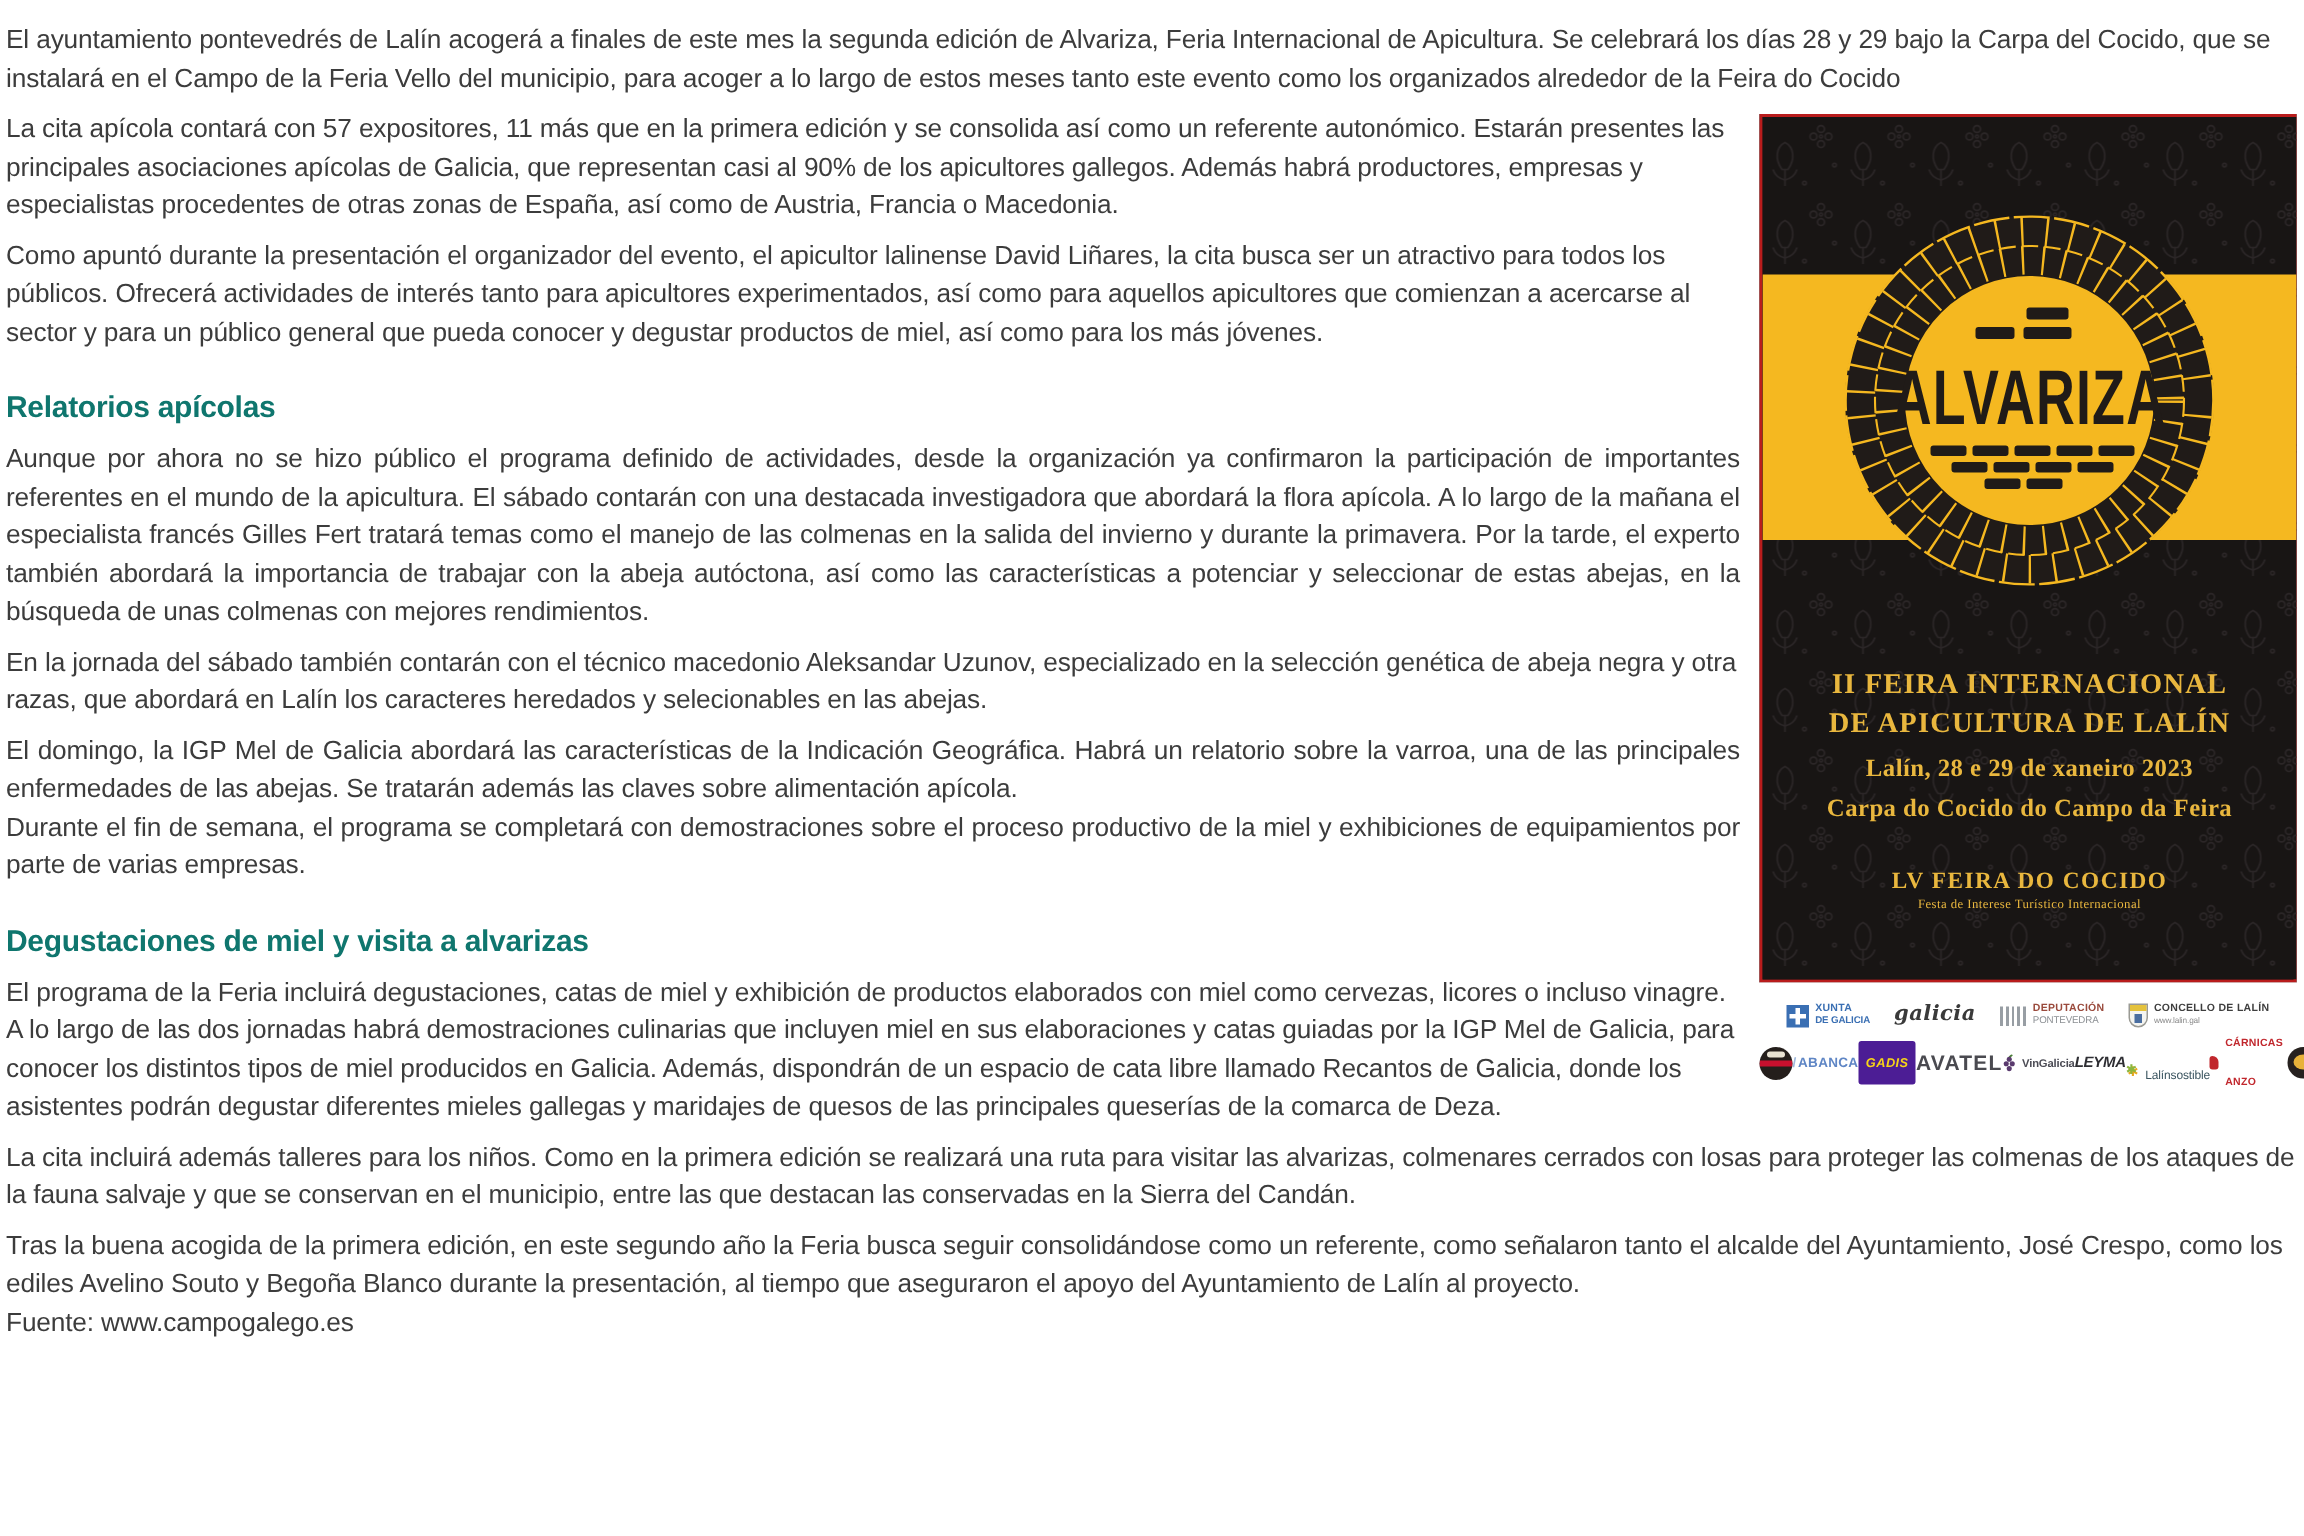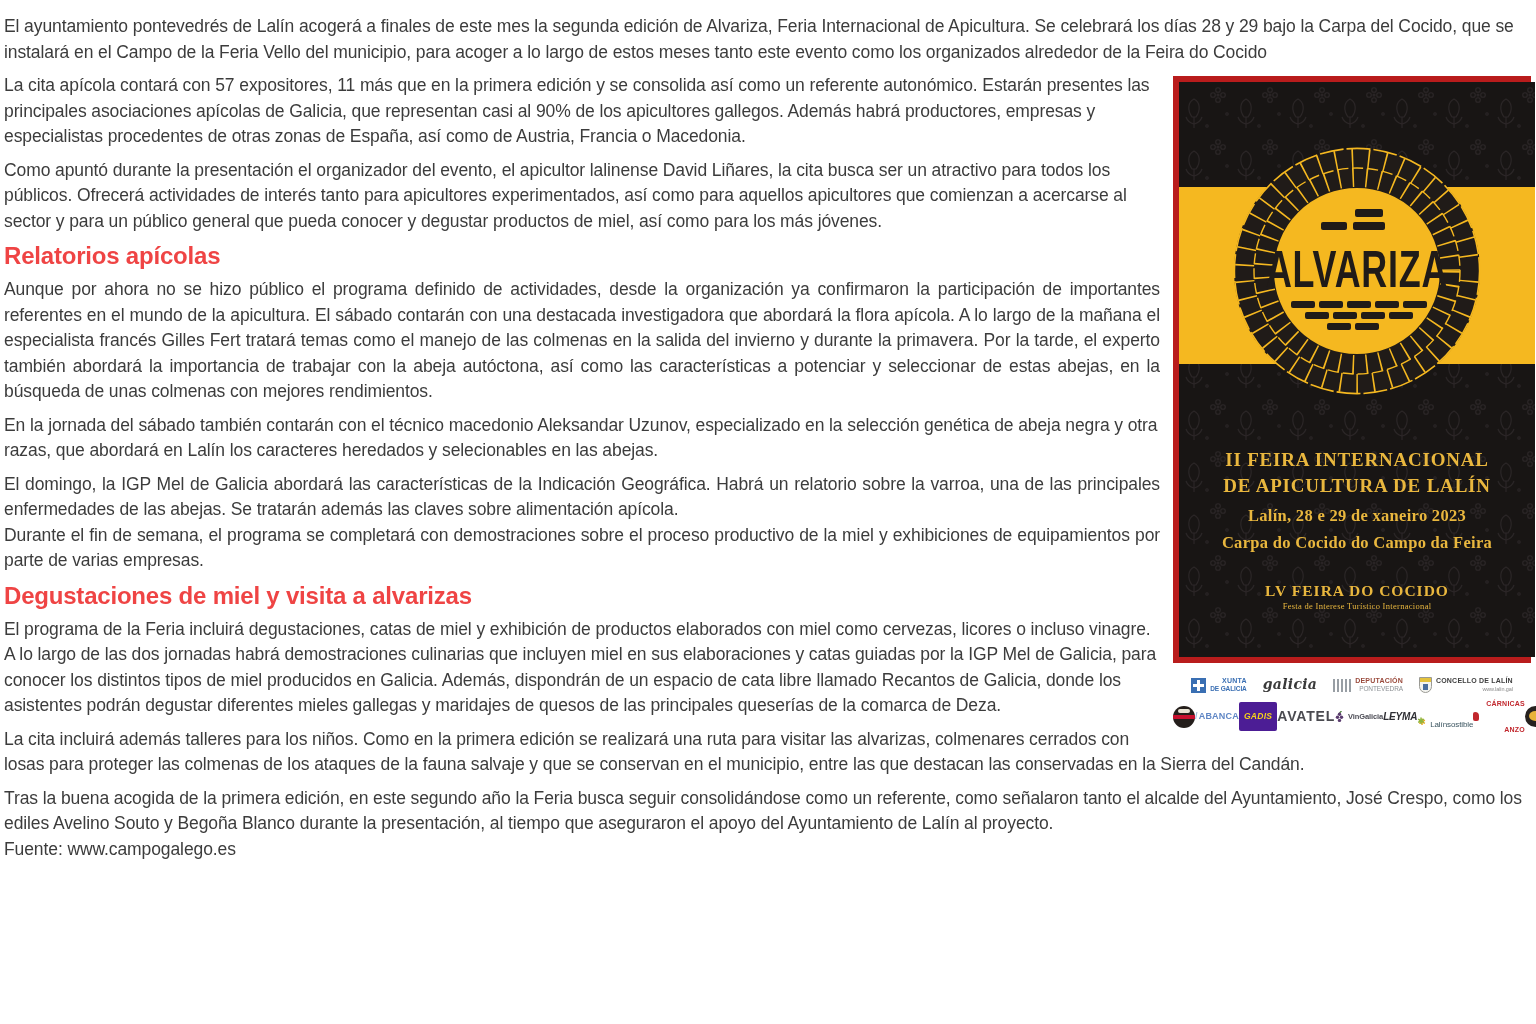--- a/index.html
+++ b/index.html
@@ -5,31 +5,31 @@
   html,body{margin:0;padding:0;}
   body{
     width:1536px;height:1024px;overflow:hidden;background:#ffffff;
     font-family:"Liberation Sans",sans-serif;
     font-size:17.5px;line-height:25.5px;letter-spacing:-0.1px;color:#3c3c3c;
     padding:6px 5px 0 4px;box-sizing:border-box;
   }
   p{margin:8px 0;}
   p.lead{margin-top:0;}
   p.just{text-align:justify;}
-  h2{font-family:"Liberation Sans",sans-serif;font-size:24px;line-height:26px;color:#ef4444;margin:9px 0 6px;font-weight:bold;letter-spacing:-0.2px;}
+  h2{font-family:"Liberation Sans",sans-serif;font-size:20px;line-height:26px;color:#0f766e;margin:25px 0 6px;font-weight:bold;letter-spacing:-0.2px;}
   
   .media-col{float:right;width:358px;margin:3px 0 6px 13px;}
-  .poster{margin:0;border:6px solid #b91c1c;line-height:0;background:#181514;}
+  .poster{margin:0;border:2px solid #b91c1c;line-height:0;background:#181514;}
   .poster svg{display:block;}
   
   .sponsors{background:#fff;padding-top:7px;}
   .sp-row{display:flex;align-items:center;}
   .sp-row1{justify-content:center;gap:16px;height:30px;}
   .sp-row2{justify-content:space-between;height:27px;margin-top:3px;}
-  .sp{display:inline-flex;align-items:center;gap:4px;text-align:right;}
+  .sp{display:inline-flex;align-items:center;gap:4px;}
   .lab{display:inline-flex;flex-direction:column;justify-content:center;}
   .l1{font-size:7px;line-height:8px;font-weight:bold;letter-spacing:0.2px;}
   .l2{font-size:6.5px;line-height:8px;}
   .lab-xunta .l1,.lab-xunta .l2{color:#3a6fb3;font-weight:bold;}
   .dep1{color:#9a4a3c;}
   .dep2{color:#8c9094;}
   .con1{color:#3e3e3e;}
   .con2{color:#8a8a8a;font-size:5.5px;}
   .galicia-script{font-family:"DejaVu Serif",serif;font-style:italic;font-weight:bold;font-size:14px;color:#3a3a3a;letter-spacing:0.3px;}
   

